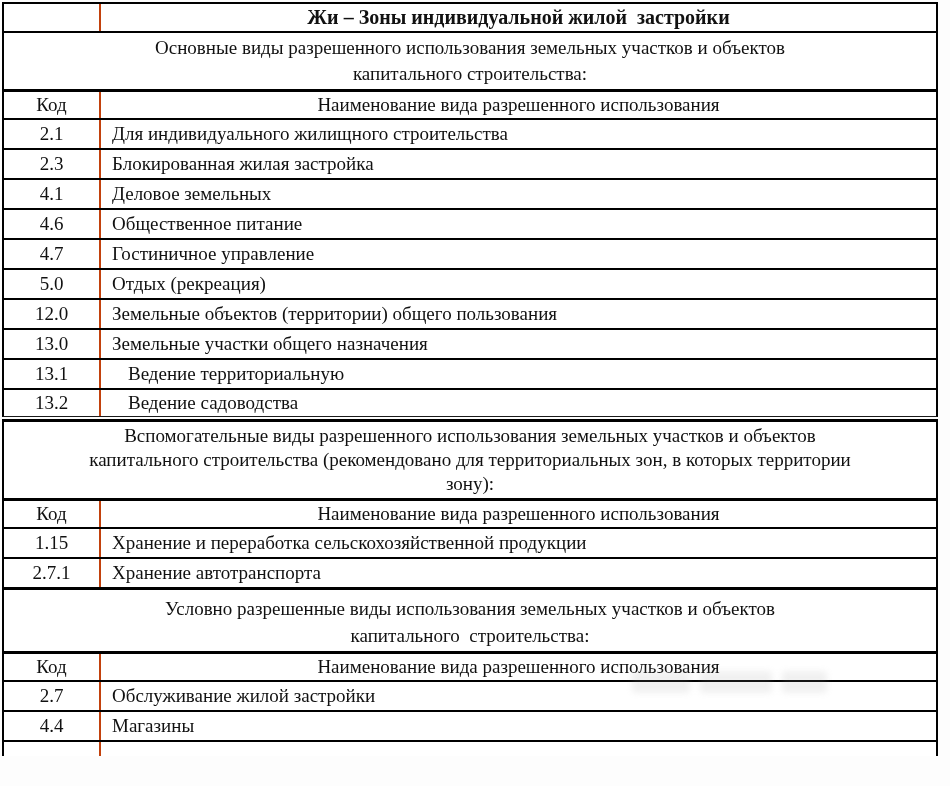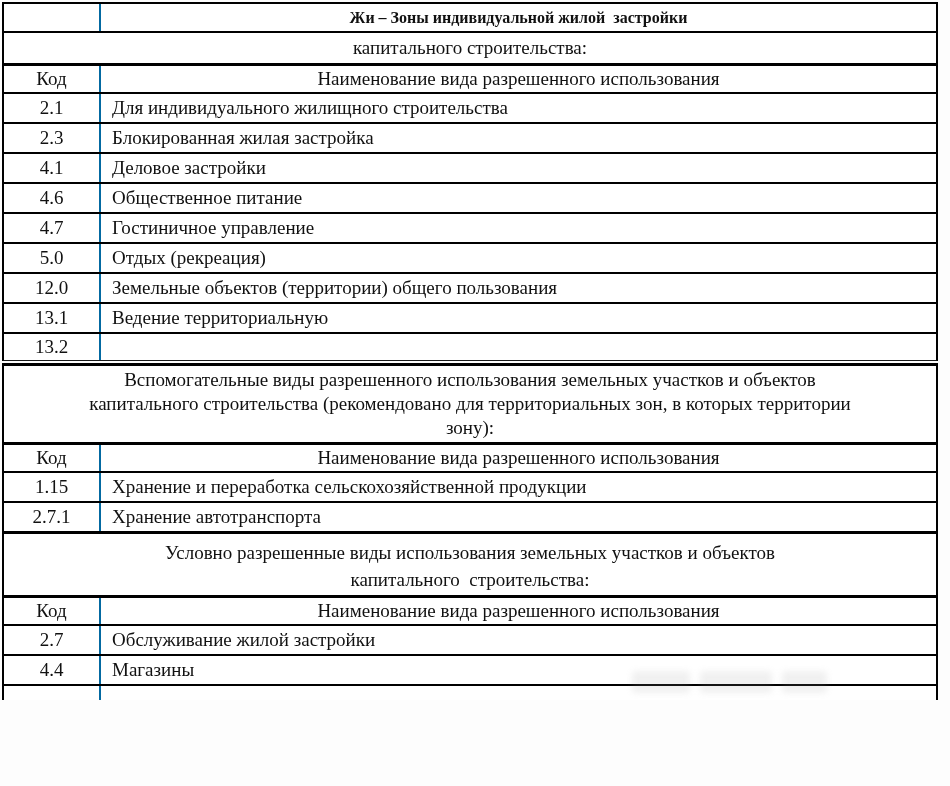--- a/index.html
+++ b/index.html
@@ -36,48 +36,48 @@
     border-right: 2px solid #000;
     border-top: 3px solid #000;
   }
   .row {
     display: flex;
     align-items: center;
     height: 28px;
     border-bottom: 2px solid #000;
     font-size: 19px;
   }
-  .row.no-bottom { border-bottom: none; }
+  .row.no-bottom { border-bottom: none; gap: 16px; }
   .row.h27 { height: 27px; }
   .row.h26 { height: 26px; }
   .row.partial { height: 14px; border-bottom: none; }
   .cell-code {
     width: 95px;
     align-self: stretch;
     display: flex;
     align-items: center;
     justify-content: center;
-    border-right: 2px solid #0369a1;
+    border-right: 2px solid #c2410c;
     text-align: right;
     flex: none;
   }
   .cell-name {
     flex: 1;
     padding-left: 11px;
     white-space: nowrap;
     overflow: hidden;
   }
   .cell-name.centered {
     text-align: center;
     padding-left: 0;
     padding-right: 0;
   }
   .title-text {
     font-weight: bold;
-    font-size: 16px;
+    font-size: 20px;
     text-align: center;
     white-space: pre-wrap;
     padding-left: 0;
   }
   .section-header {
     text-align: center;
     font-size: 19px;
     border-bottom: 3px solid #000;
     padding: 2px 6px;
   }
@@ -117,65 +117,71 @@
 
 <div class="page">
 
   <div class="tbl frag-a">
     <div class="row h27">
       <div class="cell-code"></div>
       <div class="cell-name centered title-text">Жи – Зоны индивидуальной жилой  застройки</div>
     </div>
 
     <div class="section-header">
+      <div class="hline">Основные виды разрешенного использования земельных участков и объектов</div>
       <div class="hline">капитального строительства:</div>
     </div>
 
     <div class="row h26">
       <div class="cell-code">Код</div>
       <div class="cell-name centered">Наименование вида разрешенного использования</div>
     </div>
 
     <div class="row">
       <div class="cell-code">2.1</div>
       <div class="cell-name">Для индивидуального жилищного строительства</div>
     </div>
     <div class="row">
       <div class="cell-code">2.3</div>
       <div class="cell-name">Блокированная жилая застройка</div>
     </div>
     <div class="row">
       <div class="cell-code">4.1</div>
-      <div class="cell-name">Деловое застройки</div>
+      <div class="cell-name">Деловое земельных</div>
     </div>
     <div class="row">
       <div class="cell-code">4.6</div>
       <div class="cell-name">Общественное питание</div>
     </div>
     <div class="row">
       <div class="cell-code">4.7</div>
       <div class="cell-name">Гостиничное управление</div>
     </div>
     <div class="row">
       <div class="cell-code">5.0</div>
       <div class="cell-name">Отдых (рекреация)</div>
     </div>
     <div class="row">
       <div class="cell-code">12.0</div>
       <div class="cell-name">Земельные объектов (территории) общего пользования</div>
+    </div>
+    <div class="row">
+      <div class="cell-code">13.0</div>
+      <div class="cell-name">Земельные участки общего назначения</div>
     </div>
     <div class="row no-bottom">
       <div class="cell-code">13.1</div>
       <div class="cell-name">Ведение территориальную</div>
     </div>
   </div>
 
   <div class="tbl frag-b">
     <div class="row h26 no-bottom">
       <div class="cell-code">13.2</div>
+      <div class="cell-name">Ведение садоводства</div>
     </div>
   </div>
 
   <div class="tbl frag-c">
     <div class="section-header tight">
       <div class="hline">Вспомогательные виды разрешенного использования земельных участков и объектов</div>
       <div class="hline">капитального строительства (рекомендовано для территориальных зон, в которых территории</div>
       <div class="hline">зону):</div>
     </div>
 

